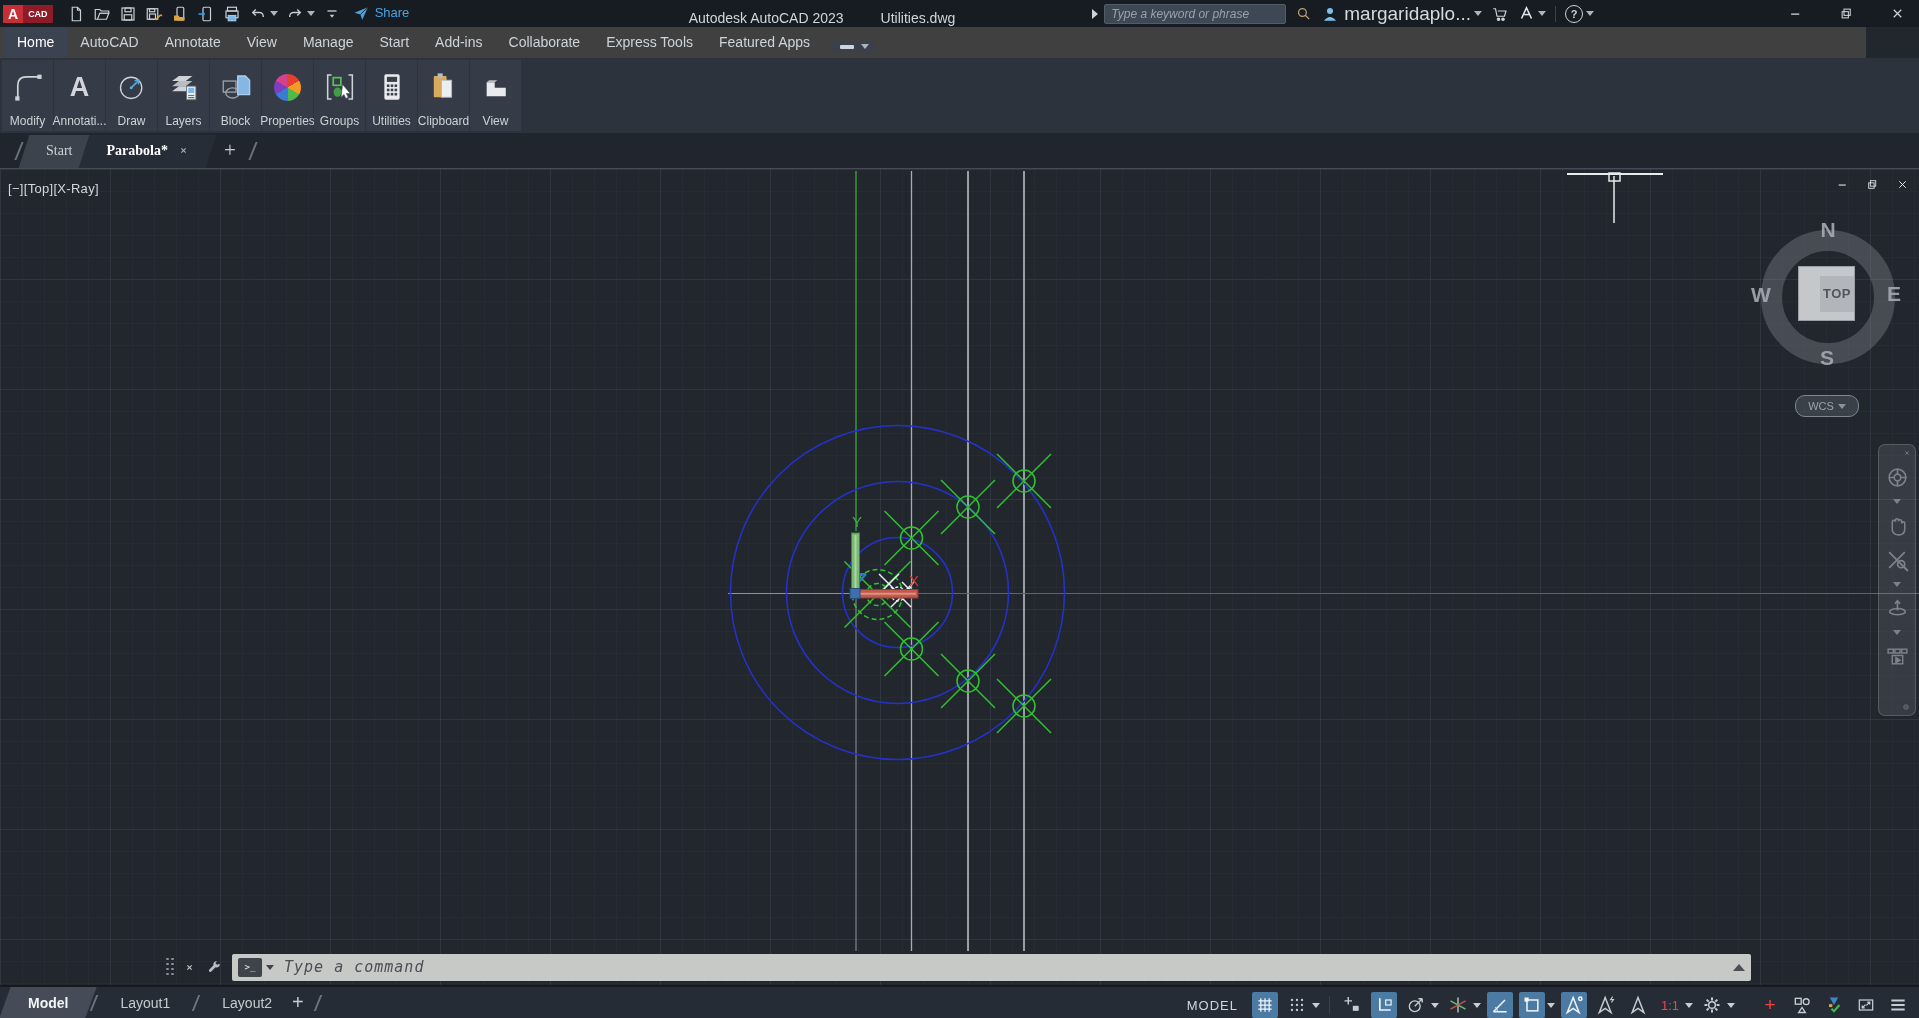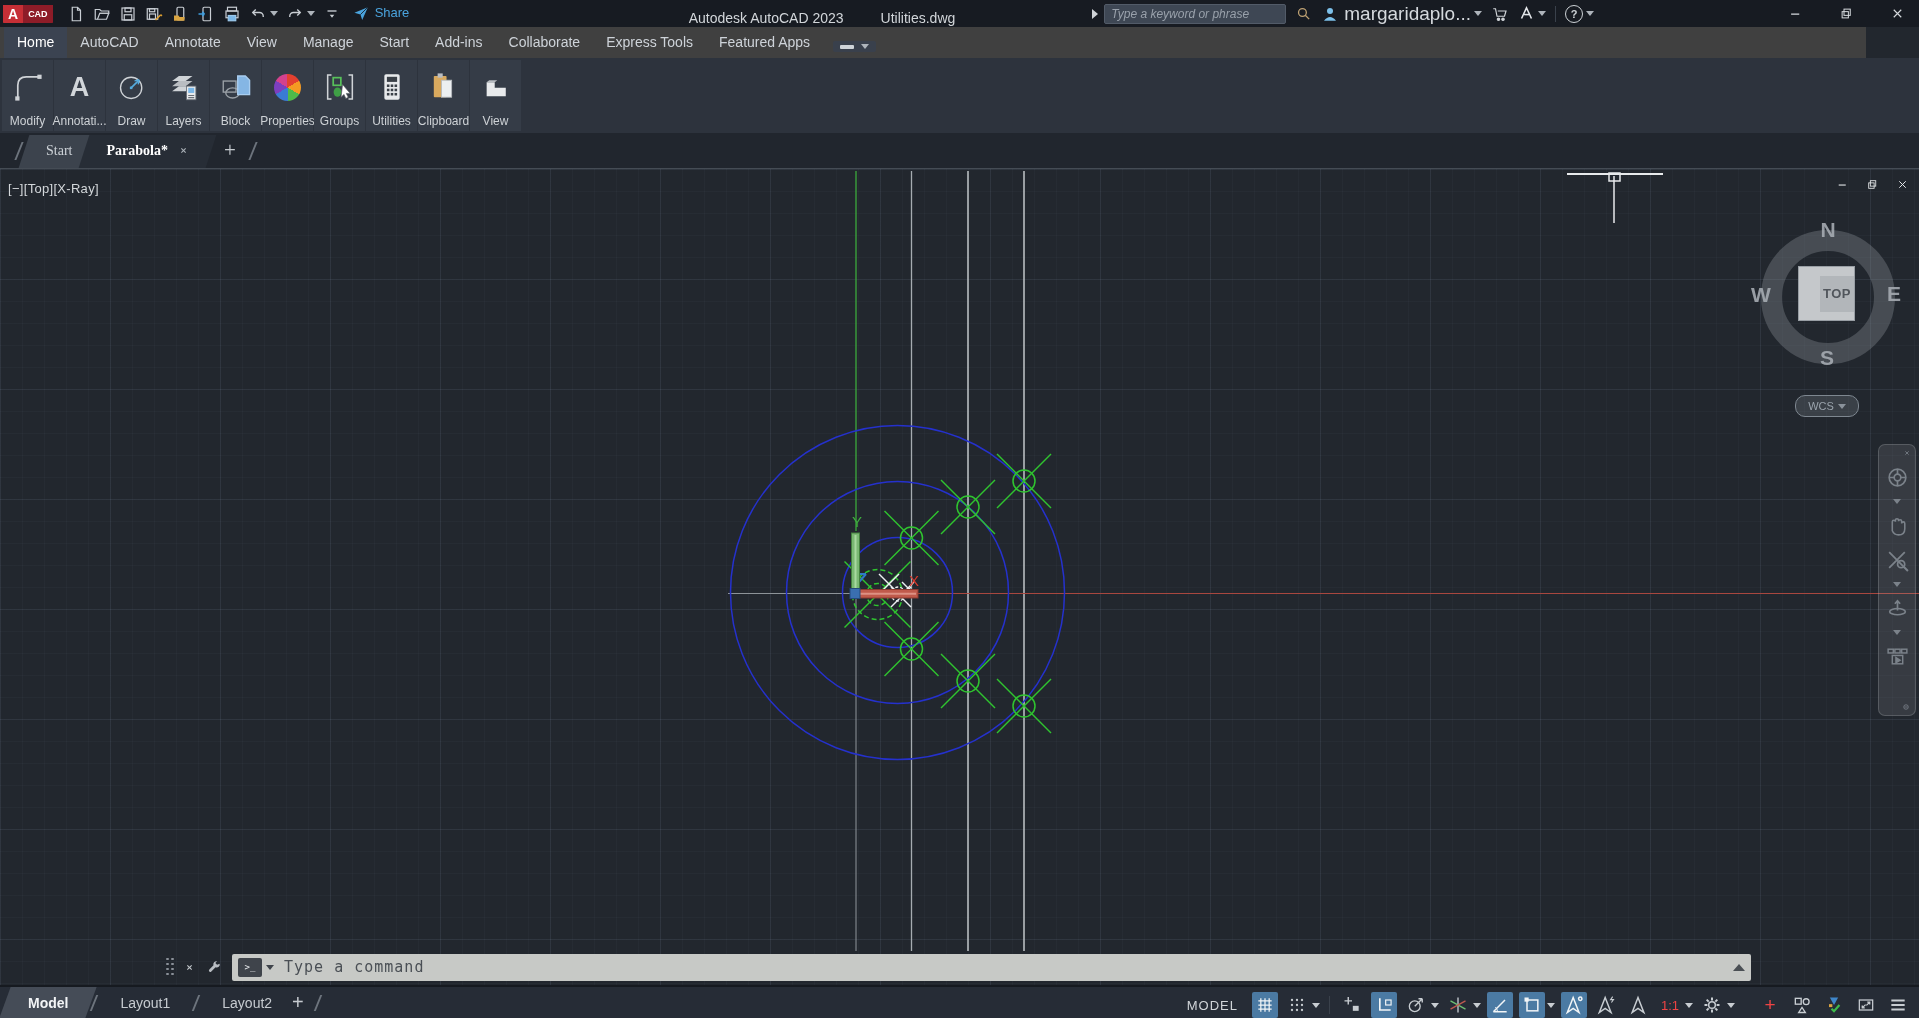--- a/index.html
+++ b/index.html
@@ -116,21 +116,21 @@
   .cmd-close{color:#c3c8cc;margin-right:10px;}
   .cmd-wrench{color:#b8bdc2;margin-right:10px;}
   .cmd-strip{width:1519px;height:27px;background:#c7c9c6;border-radius:2px;display:flex;
              align-items:center;padding:0 6px;box-sizing:border-box;}
   .chip{width:24px;height:19px;background:#3f444b;border-radius:2px;color:#e8eaec;
         font-family:"DejaVu Sans Mono",monospace;font-size:9px;display:flex;align-items:center;
         justify-content:center;}
   .chip-caret{width:0;height:0;border-left:4px solid transparent;border-right:4px solid transparent;
               border-top:5px solid #3f444b;margin:0 8px 0 4px;}
   .cmd-input{flex:1;background:transparent;border:none;outline:none;color:#3f444a;font-size:15px;
-             font-family:"DejaVu Sans Mono",monospace;letter-spacing:1px;}
+             font-style:italic;font-family:"DejaVu Sans Mono",monospace;letter-spacing:1px;}
   .cmd-input::placeholder{color:#4a4f55;}
   .cmd-up{width:0;height:0;border-left:6px solid transparent;border-right:6px solid transparent;
           border-bottom:7px solid #4a4f54;margin-left:6px;}
 
   
   #statusbar{position:absolute;left:0;top:985px;width:1919px;height:33px;background:#262c36;
              border-top:2px solid #161a20;box-sizing:border-box;display:flex;align-items:flex-end;}
   .ltabs{display:flex;align-items:center;height:100%;margin-left:12px;}
   .ltab{position:relative;height:100%;display:flex;align-items:center;padding:0 16px;font-size:14px;color:#c6cbd0;}
   .ltab.active::before{content:"";position:absolute;inset:0 -7px;transform:skewX(-20deg);background:#454c57;}

